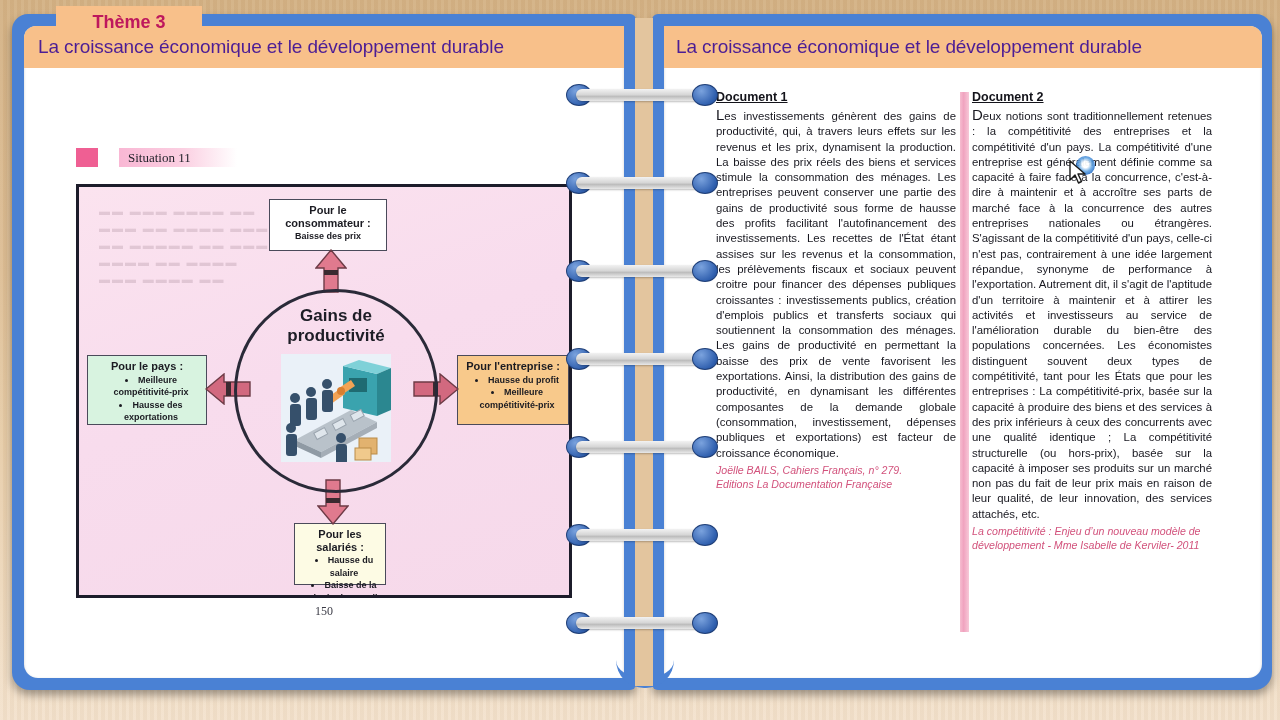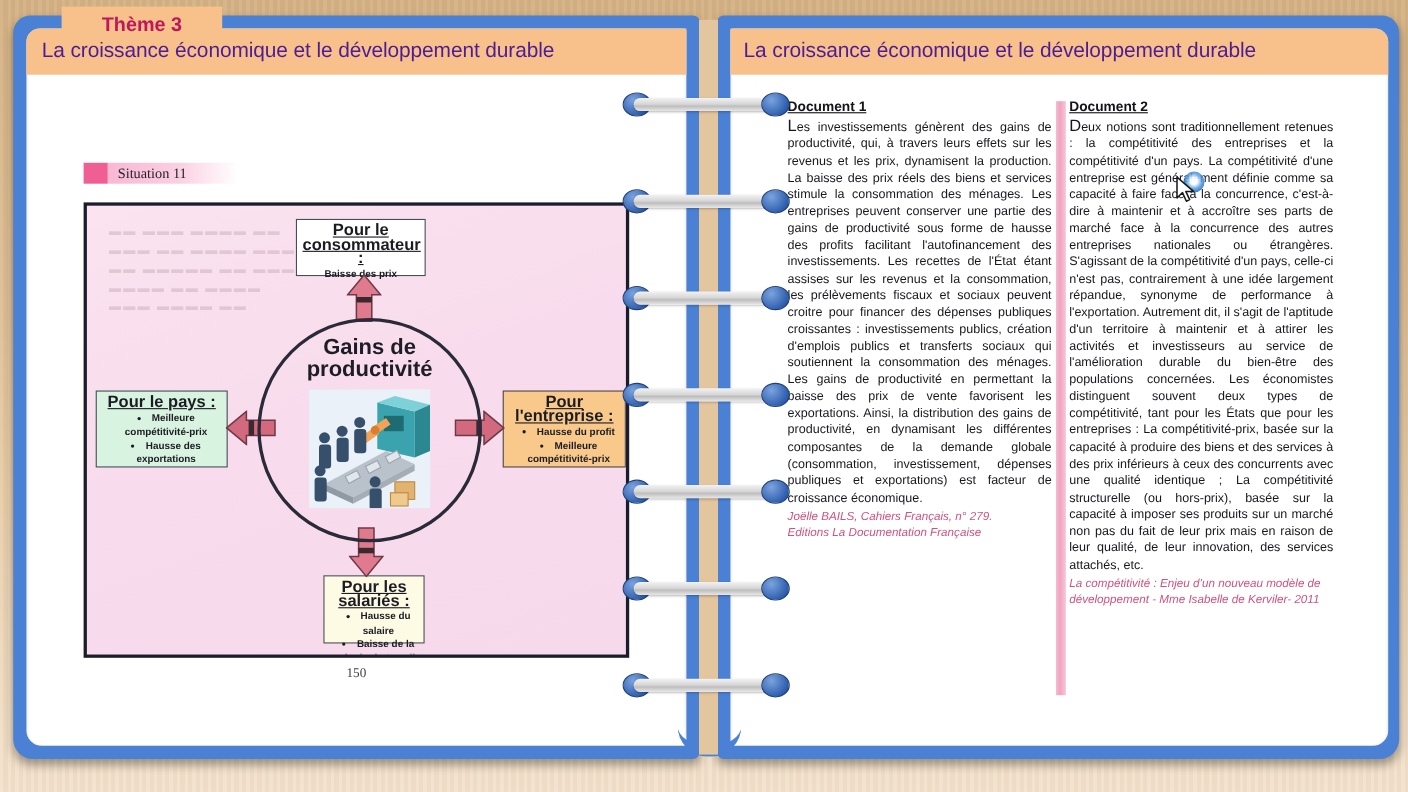--- a/index.html
+++ b/index.html
@@ -89,21 +89,21 @@
   .ring .knob.r{right:0;}
 
   
   .situation{
     position:absolute;left:52px;top:122px;height:19px;display:flex;align-items:center;
   }
   .situation .swatch{width:22px;height:19px;background:#ef5f93;}
   .situation .band{
     height:19px;width:118px;
     background:linear-gradient(90deg,#f9b7d4 0%,#fbd0e2 55%,rgba(252,226,238,0) 100%);
-    display:flex;align-items:center;
+    display:flex;align-items:center;margin-left:21px;
   }
   .situation .label{
     font-family:"Liberation Serif", serif;font-size:13px;color:#23232b;padding-left:9px;
   }
 
   .diagram{
     position:absolute;left:52px;top:158px;width:496px;height:414px;
     background:linear-gradient(160deg,#fbe3ef 0%,#f8dced 45%,#f6d9ea 100%);
     border:3px solid #1c1c2a;box-sizing:border-box;
     overflow:hidden;
@@ -112,36 +112,36 @@
     position:absolute;left:20px;top:16px;width:300px;height:90px;
     opacity:.17;font-family:"Liberation Serif",serif;font-size:11px;color:#6b4a5c;
     line-height:17px;letter-spacing:2px;
   }
 
   .dbox{
     position:absolute;border:1.5px solid #4a4a5a;box-sizing:border-box;
     text-align:center;padding:4px 5px;
     font-size:9px;line-height:12.5px;color:#1b1b22;font-weight:bold;
   }
-  .dbox .bt{text-decoration:underline;display:block;margin-bottom:1px;font-size:15px;}
+  .dbox .bt{display:block;margin-bottom:1px;font-size:11px;}
   .dbox ul{margin:0;padding:0 0 0 8px;list-style:disc;text-align:center;}
   .dbox li{margin:0;list-style-position:inside;}
 
   .box-conso{left:190px;top:12px;width:118px;height:52px;background:#ffffff;}
   .box-pays{left:8px;top:168px;width:120px;height:70px;background:#d8f3e0;}
   .box-entr{left:378px;top:168px;width:112px;height:70px;background:#f8c98b;}
   .box-sal{left:198px;top:336px;width:92px;height:62px;background:#fdfbe4;margin-left:17px;}
 
   .circle{
     position:absolute;left:155px;top:102px;width:198px;height:198px;border-radius:50%;
     border:3px solid #2a2a38;background:transparent;
   }
   .circle .ctitle{
     position:absolute;left:0;right:0;top:14px;text-align:center;
-    font-size:20px;font-weight:bold;color:#1d1d26;line-height:20px;
+    font-size:17px;font-weight:bold;color:#1d1d26;line-height:20px;
   }
   .circle .pic{
     position:absolute;left:44px;top:62px;width:110px;height:108px;
     background:linear-gradient(150deg,#dfeaf6 0%,#eef3f8 40%,#e7eef6 100%);
     overflow:hidden;
   }
 
   .arrow{position:absolute;}
   .arr-up{left:236px;top:62px;width:32px;height:44px;}
   .arr-down{left:238px;top:292px;width:32px;height:46px;}

